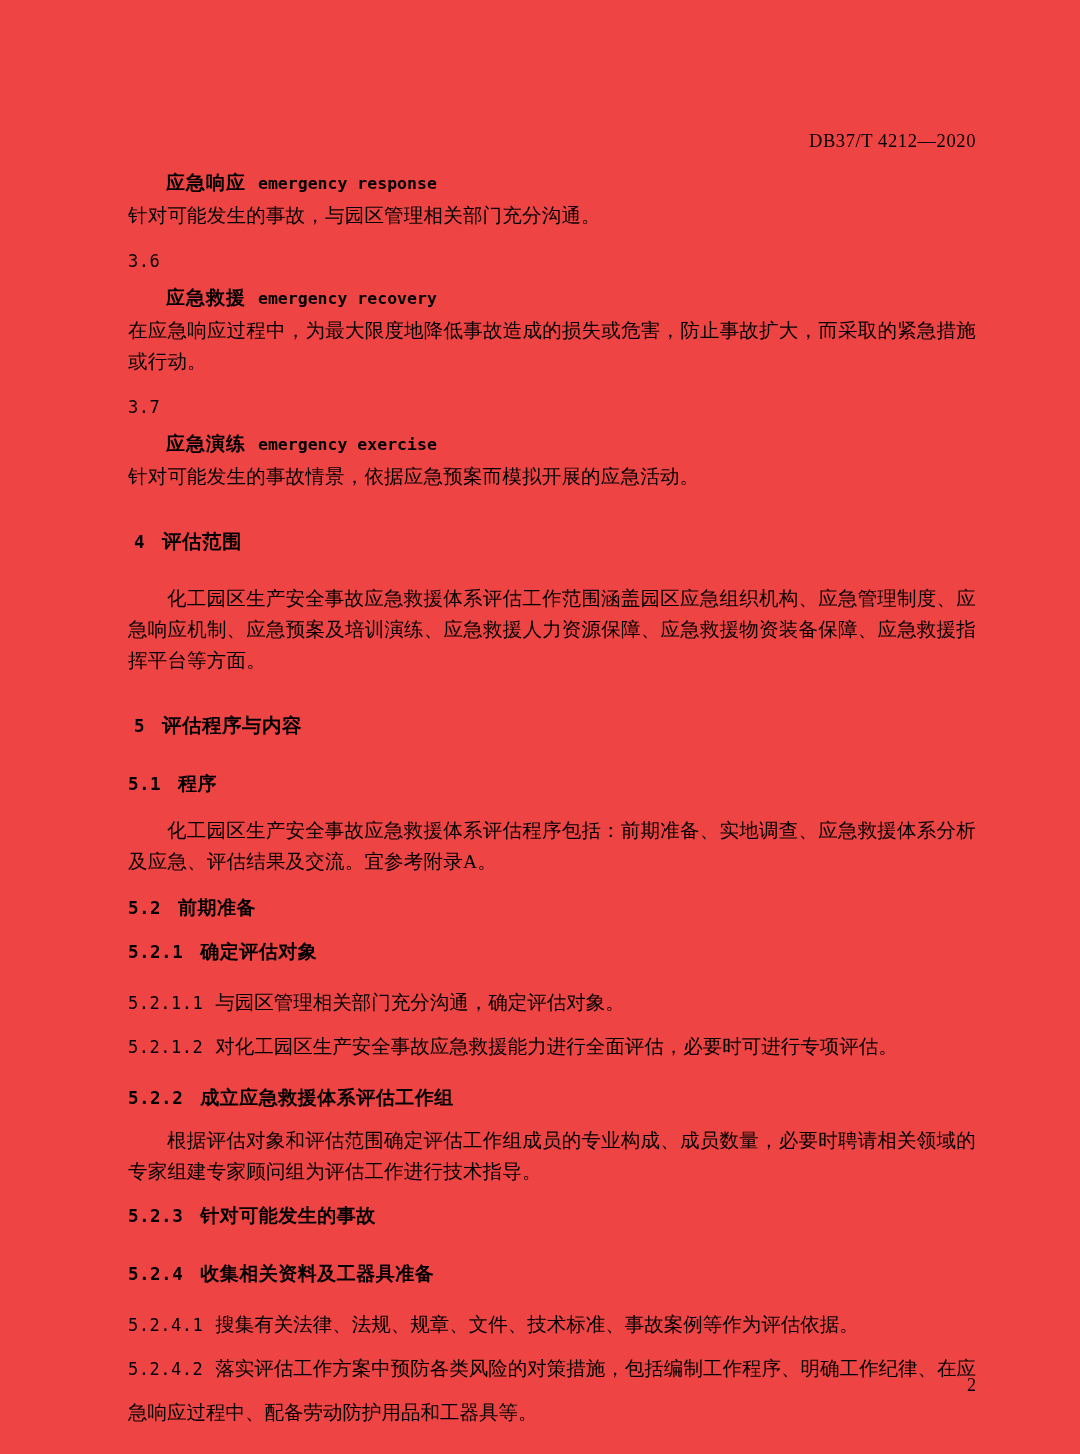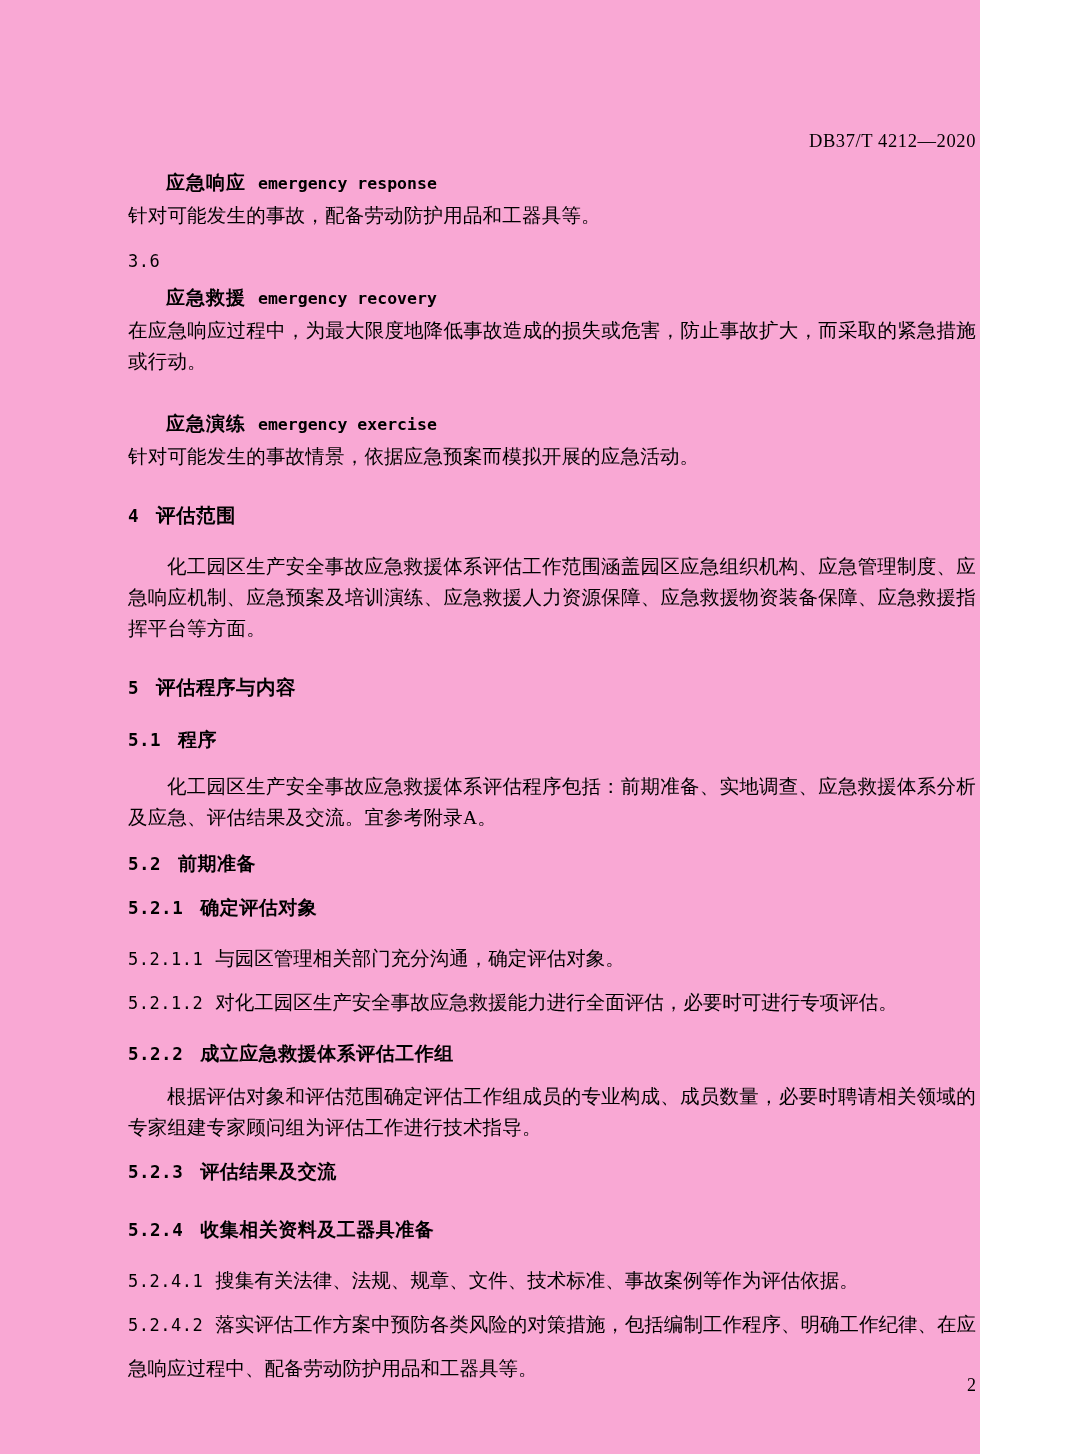--- a/index.html
+++ b/index.html
@@ -6,23 +6,23 @@
     margin: 0;
     padding: 0;
     background: #ffffff;
   }
   body {
     font-family: "Liberation Serif", "DejaVu Serif", serif;
     color: #000000;
   }
   .page {
     position: relative;
-    width: 980px;
+    width: 1080px;
     height: 1454px;
-    background: #f9a8d4;
+    background: #ef4444;
     box-sizing: border-box;
     overflow: hidden;
   }
   .content {
     position: absolute;
     left: 128px;
     top: 0;
     width: 848px;
   }
   .header {
@@ -89,21 +89,21 @@
     font-size: 17px;
     letter-spacing: 0.5px;
   }
   .para-hang .num + .txt {
     padding-left: 12px;
   }
   .h-sec {
     font-family: "Liberation Sans", "DejaVu Sans", sans-serif;
     font-weight: bold;
     font-size: 19.5px;
-    margin: 0;
+    margin: 6px;
     letter-spacing: 0.5px;
   }
   .h-sec .n {
     font-family: "DejaVu Sans Mono", monospace;
     font-size: 17.5px;
     font-weight: bold;
   }
   .h-sec .t {
     padding-left: 17px;
   }
@@ -144,33 +144,34 @@
 <div class="page">
   <div class="content">
 
     <div class="header">DB37/T 4212—2020</div>
 
     <div class="body-area">
 
       <div class="term-line">
         <span class="cn">应急响应</span><span class="en">emergency response</span>
       </div>
-      <p class="para">针对可能发生的事故，配备劳动防护用品和工器具等。</p>
+      <p class="para">针对可能发生的事故，与园区管理相关部门充分沟通。</p>
 
       <div class="sp-20"></div>
 
       <p class="clause-num">3.6</p>
       <div class="sp-14"></div>
       <div class="term-line">
         <span class="cn">应急救援</span><span class="en">emergency recovery</span>
       </div>
       <p class="para">在应急响应过程中，为最大限度地降低事故造成的损失或危害，防止事故扩大，而采取的紧急措施或行动。</p>
 
       <div class="sp-20"></div>
 
+      <p class="clause-num">3.7</p>
       <div class="sp-14"></div>
       <div class="term-line">
         <span class="cn">应急演练</span><span class="en">emergency exercise</span>
       </div>
       <p class="para">针对可能发生的事故情景，依据应急预案而模拟开展的应急活动。</p>
 
       <div class="sp-30"></div>
 
       <p class="h-sec">
         <span class="n">4</span><span class="t">评估范围</span>
@@ -215,21 +216,21 @@
 
       <p class="h-sub">
         <span class="n">5.2.2</span><span class="t">成立应急救援体系评估工作组</span>
       </p>
       <div class="sp-14"></div>
       <p class="para indent">根据评估对象和评估范围确定评估工作组成员的专业构成、成员数量，必要时聘请相关领域的专家组建专家顾问组为评估工作进行技术指导。</p>
 
       <div class="sp-16"></div>
 
       <p class="h-sub">
-        <span class="n">5.2.3</span><span class="t">评估结果及交流</span>
+        <span class="n">5.2.3</span><span class="t">针对可能发生的事故</span>
       </p>
       <div class="sp-16"></div>
 
       <div class="sp-16"></div>
 
       <p class="h-sub">
         <span class="n">5.2.4</span><span class="t">收集相关资料及工器具准备</span>
       </p>
       <div class="sp-16"></div>
       <p class="para-hang">

